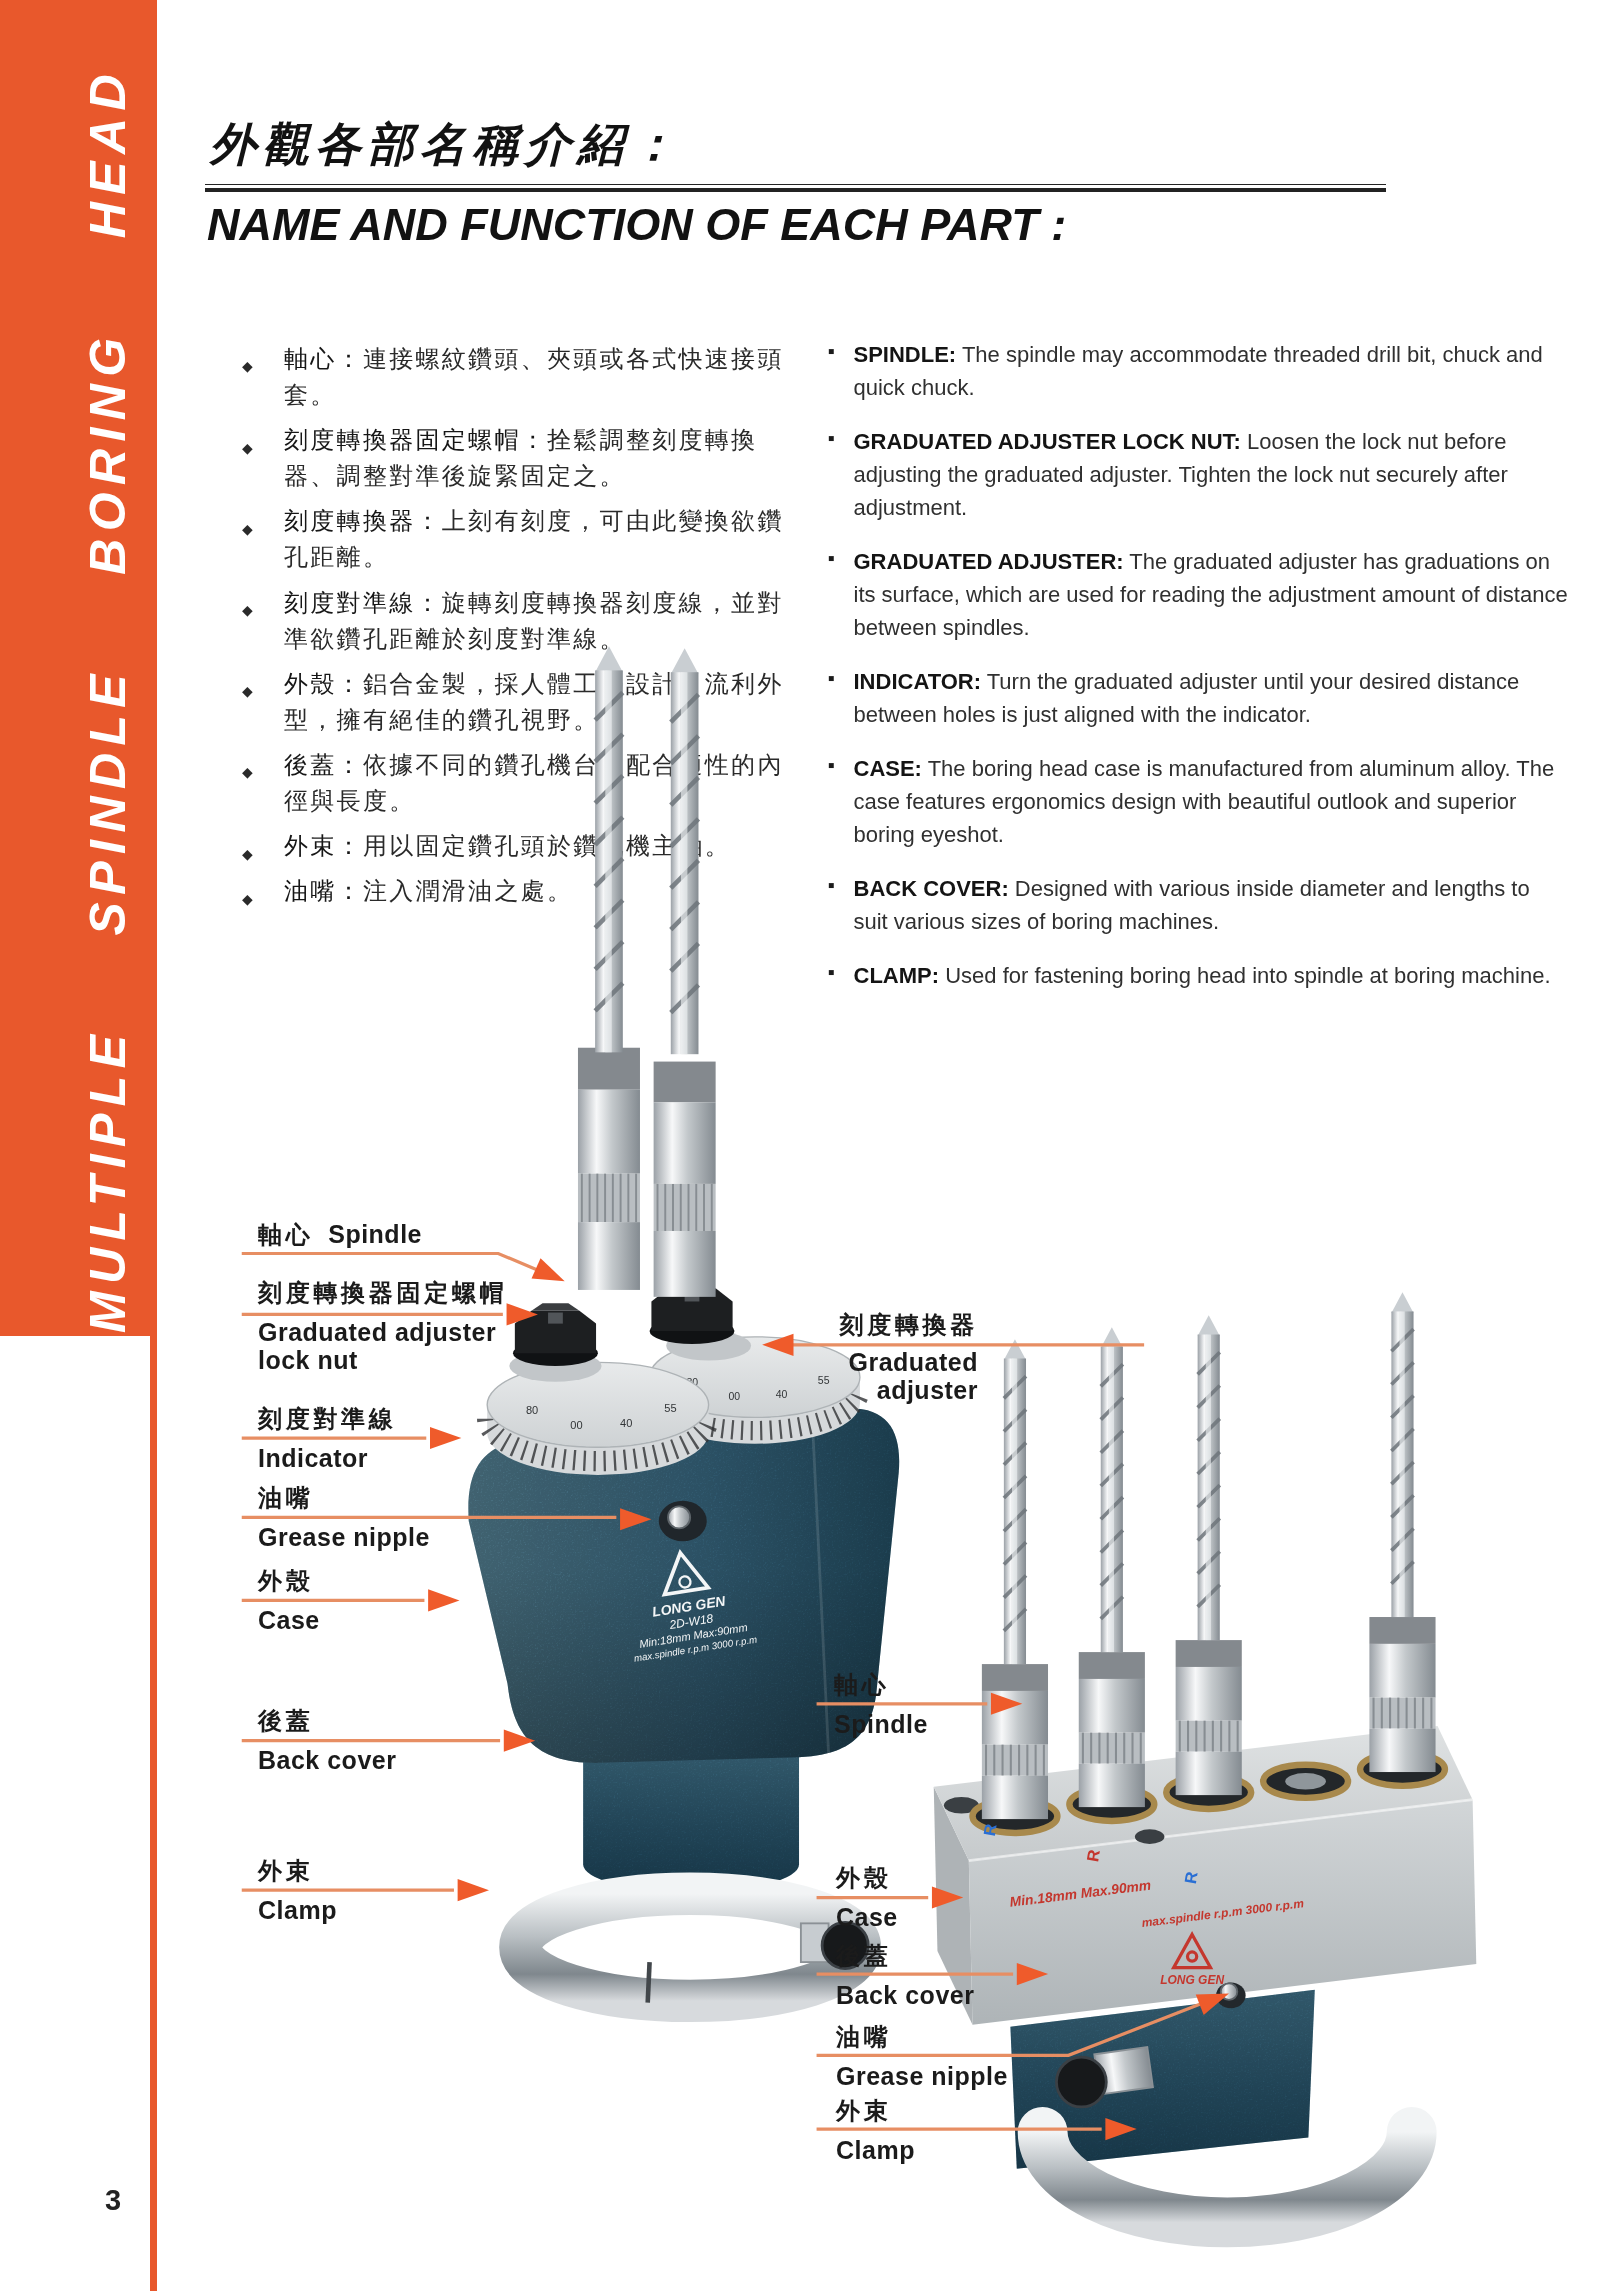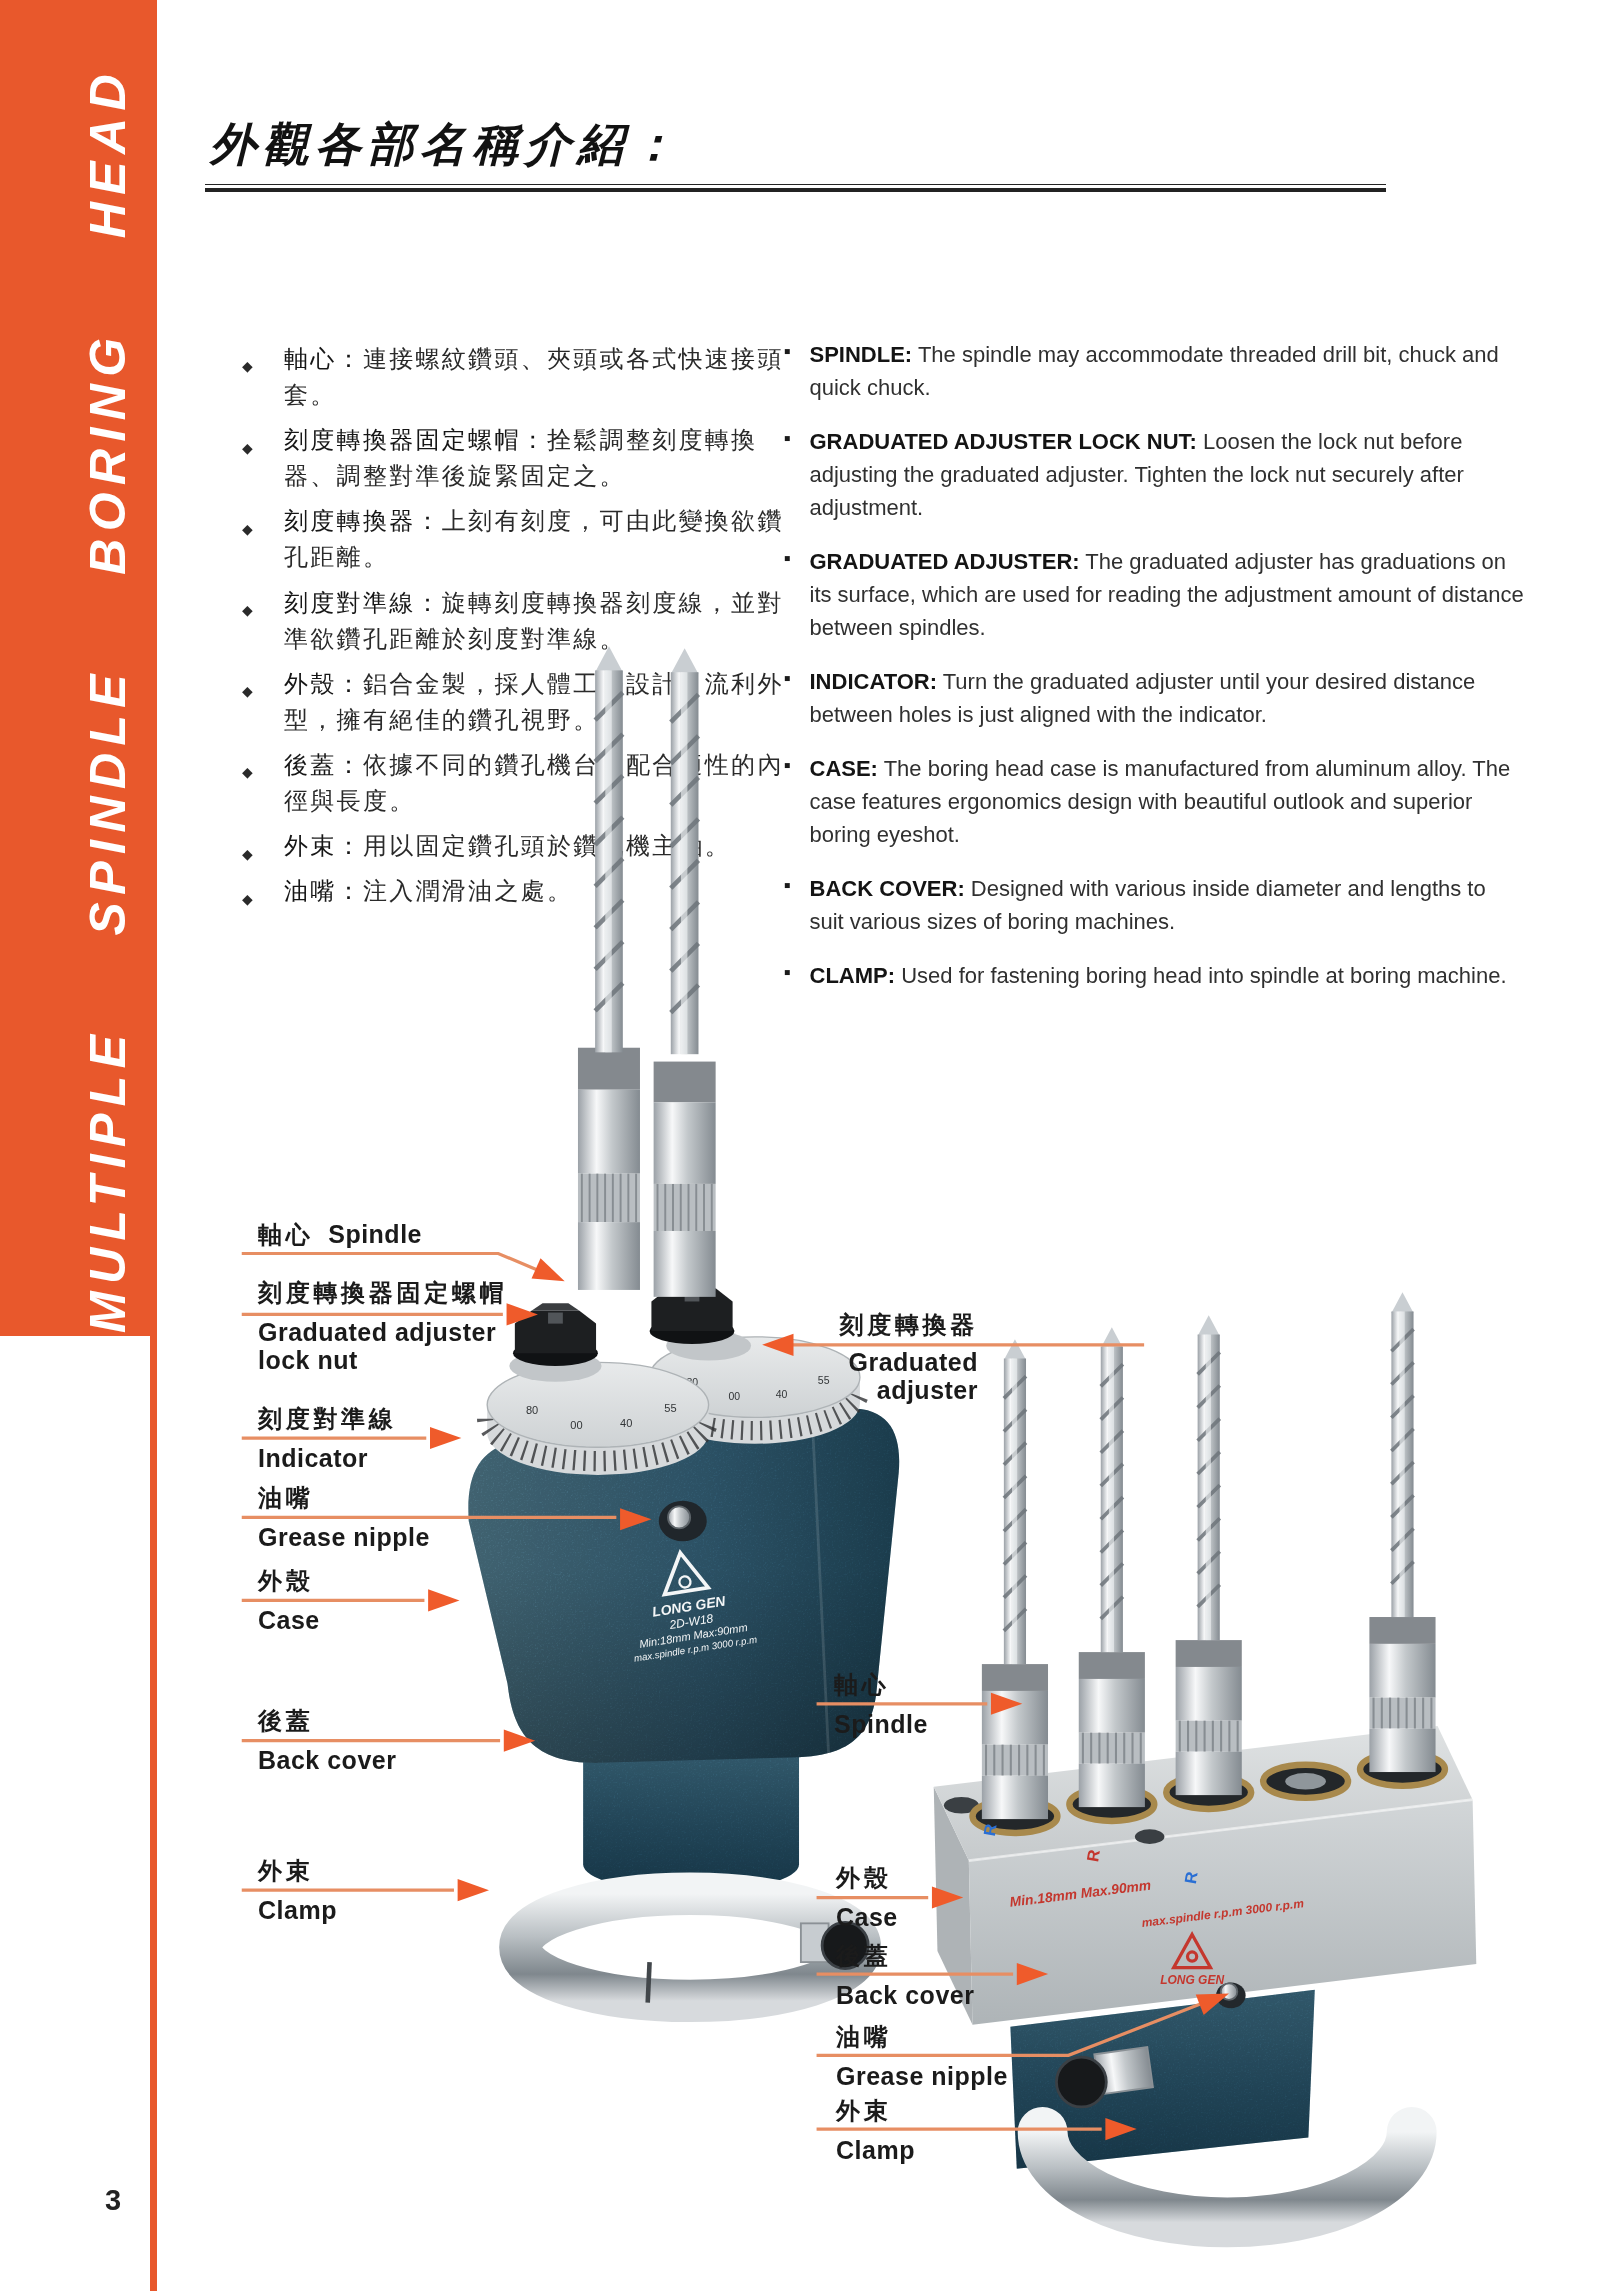--- a/index.html
+++ b/index.html
@@ -18,21 +18,21 @@
   .rule{position:absolute;left:205px;top:184px;width:1181px;height:2.8px;
         border-top:1.8px solid #232323;border-bottom:4.6px solid #232323;}
   .title-en{position:absolute;left:207px;top:199px;font-size:45px;font-weight:bold;font-style:italic;
         letter-spacing:0px;color:#121212;}
   
   .col-zh{position:absolute;left:242px;top:341px;width:543px;}
   .zh-item{position:relative;padding-left:42px;font-size:24px;line-height:36px;margin-bottom:9.2px;
         letter-spacing:2.3px;color:#2a2a2a;}
   .zh-item::before{content:"◆";position:absolute;left:0;top:7.4px;font-size:14px;color:#2a2a2a;}
   .zh-name{font-weight:normal;color:#161616;}
-  .col-en{position:absolute;left:780px;top:338px;width:744px;}
+  .col-en{position:absolute;left:824px;top:338px;width:744px;}
   .en-item{position:relative;padding-left:29.5px;font-size:22px;line-height:33px;margin-bottom:21px;color:#303030;}
   .en-item::before{content:"▪";position:absolute;left:3.7px;top:-2.8px;font-size:20px;color:#1b1b1b;}
   .en-name{font-weight:bold;color:#141414;}
   
   .art{position:absolute;left:0;top:0;}
   
   .co{position:absolute;color:#1b1b1b;line-height:28px;padding-left:16px;}
   .co-zh{display:block;font-weight:bold;font-size:24px;letter-spacing:3.7px;margin-bottom:11px;}
   .co-en{display:block;font-weight:bold;font-size:25px;letter-spacing:0.5px;}
   .co-row .co-zh,.co-row .co-en{display:inline;margin:0;}
@@ -45,20 +45,21 @@
 <div class="page">
 
   <div class="sidebar">
     <div class="sidebar-text">MULTIPLE SPINDLE BORING HEAD</div>
   </div>
   <div class="sidebar-tail"></div>
   <div class="page-num">3</div>
 
   <div class="title-zh">外觀各部名稱介紹：</div>
   <div class="rule"></div>
+  <div class="title-en">NAME AND FUNCTION OF EACH PART :</div>
 
   <div class="col-zh">
     <div class="zh-item"><span class="zh-name">軸心：</span><span>連接螺紋鑽頭、夾頭或各式快速接頭套。</span></div>
     <div class="zh-item"><span class="zh-name">刻度轉換器固定螺帽：</span><span>拴鬆調整刻度轉換器、調整對準後旋緊固定之。</span></div>
     <div class="zh-item"><span class="zh-name">刻度轉換器：</span><span>上刻有刻度，可由此變換欲鑽孔距離。</span></div>
     <div class="zh-item"><span class="zh-name">刻度對準線：</span><span>旋轉刻度轉換器刻度線，並對準欲鑽孔距離於刻度對準線。</span></div>
     <div class="zh-item"><span class="zh-name">外殼：</span><span>鋁合金製，採人體工學設計，流利外型，擁有絕佳的鑽孔視野。</span></div>
     <div class="zh-item"><span class="zh-name">後蓋：</span><span>依據不同的鑽孔機台，配合適性的內徑與長度。</span></div>
     <div class="zh-item"><span class="zh-name">外束：</span><span>用以固定鑽孔頭於鑽孔機主軸。</span></div>
     <div class="zh-item"><span class="zh-name">油嘴：</span><span>注入潤滑油之處。</span></div>

